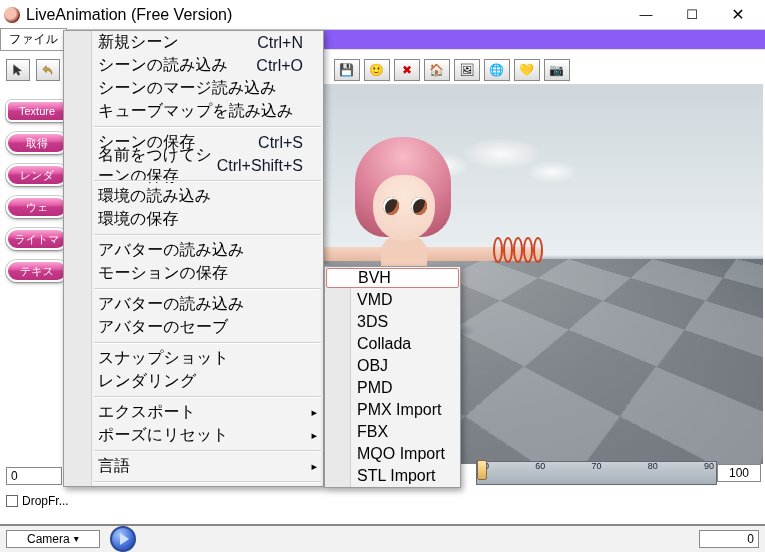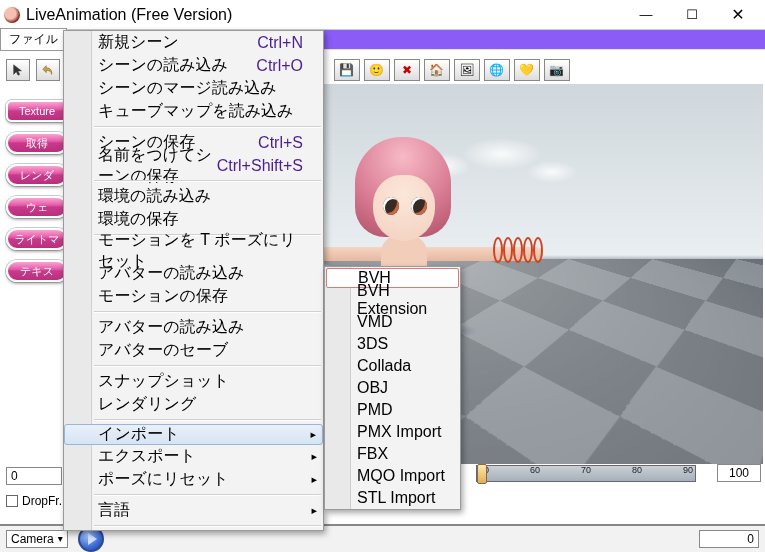--- a/index.html
+++ b/index.html
@@ -54,44 +54,44 @@
   .torso { position:absolute; left:98px; top:98px; width:46px; height:84px; border-radius: 18px; background: linear-gradient(#f6d8c9,#e9be a8); background:#f2cdb9; }
   .arm { position:absolute; top:110px; height:14px; width:140px; border-radius:8px; background: linear-gradient(#f4d4c3,#e7b8a0); }
   .arm.l{ left:-20px; } .arm.r{ right:-20px; }
   .rings { position:absolute; top:100px; right:-26px; width:56px; height:32px; }
   .rings i { position:absolute; width:10px; height:26px; border:2px solid #c42; border-radius:50%; background:transparent; }
   .rings i:nth-child(1){left:0;} .rings i:nth-child(2){left:10px;} .rings i:nth-child(3){left:20px;} .rings i:nth-child(4){left:30px;} .rings i:nth-child(5){left:40px;}
   .shadow { position:absolute; left:50%; top:62%; width:120px; height:22px; background: radial-gradient(ellipse, rgba(20,40,60,.7), transparent 70%); transform: translateX(-50%); }
 
   
   .timeline { position:absolute; left:476px; right:4px; top:462px; height:22px; display:flex; align-items:center; }
-  .timeline .track { flex:1; height:17px; position:relative; background: linear-gradient(#c9d0d6,#a7b0b8); border:1px solid #667;padding-left:16px; }
+  .timeline .track { flex:1; height:24px; position:relative; background: linear-gradient(#c9d0d6,#a7b0b8); border:1px solid #667;padding-left:16px; }
   .timeline .ticks { position:absolute; inset:0; display:flex; justify-content:space-between; font-size:9px; color:#223; padding: 0 2px; }
   .timeline .ticks span{ position:relative; top:-1px;}
   .timeline .handle { position:absolute; left:0; top:-2px; width:10px; height:20px; background: linear-gradient(#ffe9a8,#e0b050); border:1px solid #865; border-radius:2px; }
-  .timeline .endbox { width:44px; height:18px; margin-left:21px; border:1px solid #888; font-size:12px; text-align:center; background:#fff; line-height:16px; }
+  .timeline .endbox { width:44px; height:18px; margin-left:0; border:1px solid #888; font-size:12px; text-align:center; background:#fff; line-height:16px; }
   .startbox { position:absolute; left:6px; top:467px; width:56px; height:18px; border:1px solid #888; font-size:12px; padding:0 4px; line-height:16px; background:#fff; }
 
   .dropfr { position:absolute; left:6px; top:494px; font-size:12px; display:flex; align-items:center; gap:4px; }
   .dropfr .cb { width:12px; height:12px; border:1px solid #666; background:#fff; }
 
   .statusbar { position:absolute; left:0; bottom:0; right:0; height:28px; border-top:2px solid #888; background:#f2f2f2; display:flex; align-items:center; padding:0 6px; font-size:12px; gap:4px; }
-  .statusbar .dd { border:1px solid #888; padding:0 4px; height:18px; line-height:16px; background:#fff; display:flex; align-items:center; gap:4px;}
+  .statusbar .dd { border:1px solid #888; padding:0 20px; height:18px; line-height:16px; background:#fff; display:flex; align-items:center; gap:4px;}
   .statusbar .dd::after { content:"▾"; font-size:10px; }
   .statusbar .numbox { width:60px; height:18px; border:1px solid #888; background:#fff; text-align:right; padding:0 4px; line-height:16px; margin-left:auto; }
   .statusbar .playbtn { width:26px; height:26px; border-radius:50%; border:2px solid #2b4b8f; background: radial-gradient(circle at 35% 30%, #a8c7ff, #3e6bd6 60%, #1a3a82); display:flex; align-items:center; justify-content:center; margin-left:6px; }
   .statusbar .playbtn::before { content:""; border-left:9px solid #cfe0ff; border-top:6px solid transparent; border-bottom:6px solid transparent; margin-left:3px; }
 
   
   .dropmenu { position:absolute; left:63px; top:30px; width:261px; background:#f3f3f3; border:1px solid #9a9a9a; box-shadow:2px 3px 6px rgba(0,0,0,.35); }
   .dropmenu .strip { position:absolute; left:0; top:0; bottom:0; width:28px; background:#e9e9e9; border-right:1px solid #d0d0d0;}
   .dropmenu ul { list-style:none; position:relative; }
   .dropmenu li { display:flex; align-items:center; height:23px; font-size:16px; padding:0 20px 0 34px; position:relative; }
   .dropmenu li.sep { height:0; border-top:1px solid #d0d0d0; border-bottom:1px solid #fff; margin:3px 2px 3px 30px; padding:0; }
-  .dropmenu li .sc { margin-left:auto; color:#4c1d95; }
+  .dropmenu li .sc { margin-left:auto; color:#0f172a; }
   .dropmenu li.hasub::after { content:"▸"; position:absolute; right:6px; font-size:11px; }
   .dropmenu li.hover { background: linear-gradient(#e9f0f8,#d6e4f4); border:1px solid #9ab5db; border-radius:3px; height:21px; padding:0 19px 0 33px; }
 
   .submenu { position:absolute; left:324px; top:266px; width:137px; background:#f3f3f3; border:1px solid #9a9a9a; box-shadow:2px 3px 6px rgba(0,0,0,.35); }
   .submenu .strip { position:absolute; left:0; top:0; bottom:0; width:26px; background:#e9e9e9; border-right:1px solid #d0d0d0;}
   .submenu ul { list-style:none; position:relative; }
   .submenu li { display:flex; align-items:center; height:22px; font-size:16px; padding:0 10px 0 32px; }
   .submenu li.sel { border:1px solid #d67a7a; background:#fff; border-radius:2px; padding:0 9px 0 31px; height:20px; margin:1px; }
 </style>
 </head>
@@ -221,65 +221,58 @@
       </li>
       <li class="sep"></li>
       <li>
         <span>環境の読み込み</span>
       </li>
       <li>
         <span>環境の保存</span>
       </li>
       <li class="sep"></li>
       <li>
-        <span>モーションを T ポーズにリセット</span>
-      </li>
-      <li>
         <span>アバターの読み込み</span>
       </li>
       <li>
         <span>モーションの保存</span>
       </li>
       <li class="sep"></li>
       <li>
         <span>アバターの読み込み</span>
       </li>
       <li>
         <span>アバターのセーブ</span>
       </li>
       <li class="sep"></li>
       <li>
         <span>スナップショット</span>
       </li>
       <li>
         <span>レンダリング</span>
       </li>
       <li class="sep"></li>
-      <li class="hasub hover">
-        <span>インポート</span>
-      </li>
       <li class="hasub">
         <span>エクスポート</span>
       </li>
       <li class="hasub">
         <span>ポーズにリセット</span>
       </li>
       <li class="sep"></li>
       <li class="hasub">
         <span>言語</span>
       </li>
       <li class="sep"></li>
     </ul>
 </div>
 
 <div class="submenu">
   <div class="strip"></div>
   <ul id="import-sub-list">
       <li class="sel">BVH</li>
-      <li>BVH Extension</li>
       <li>VMD</li>
       <li>3DS</li>
       <li>Collada</li>
       <li>OBJ</li>
       <li>PMD</li>
       <li>PMX Import</li>
       <li>FBX</li>
       <li>MQO Import</li>
       <li>STL Import</li>
     </ul>

